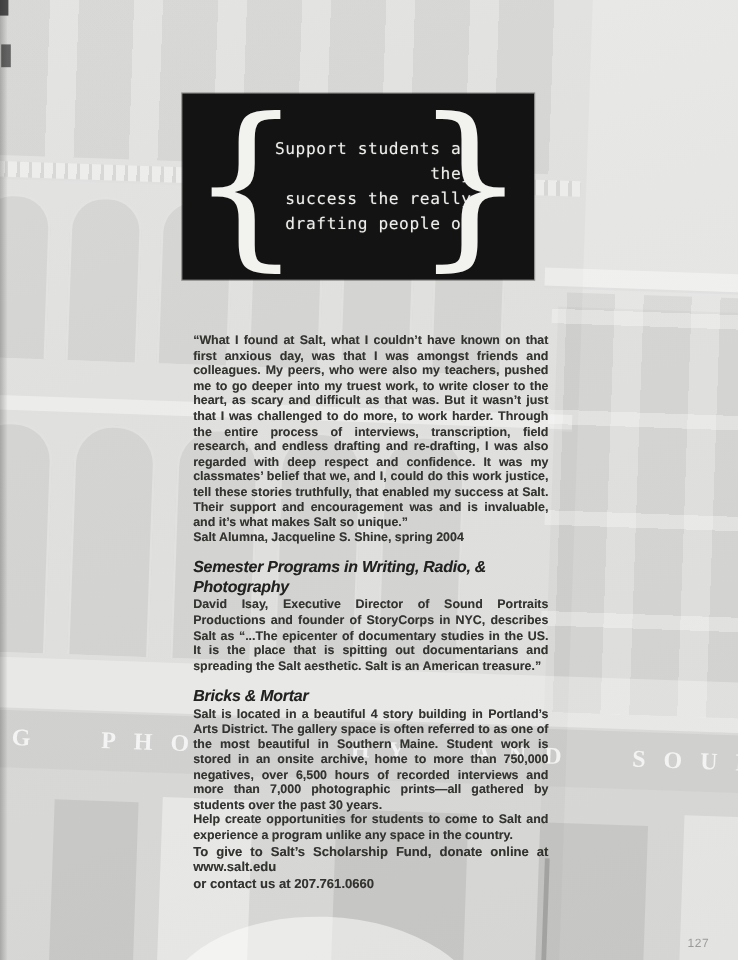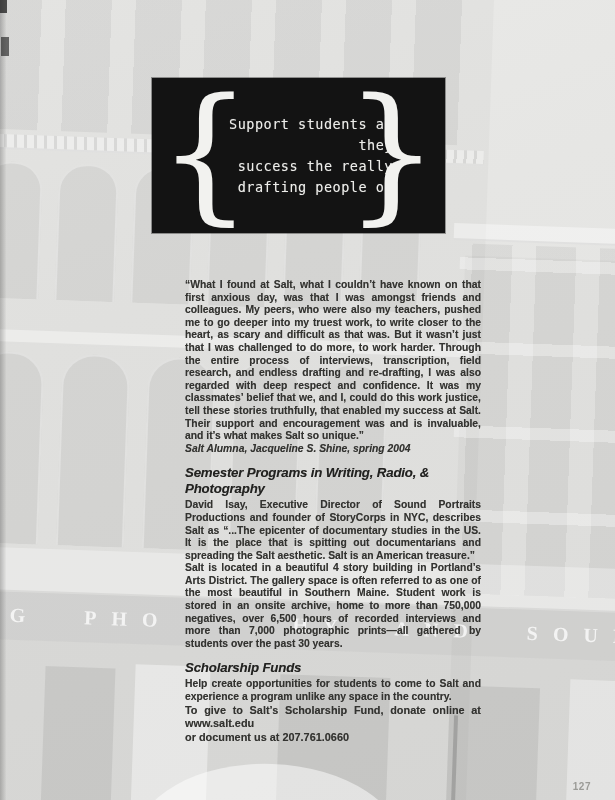--- a/index.html
+++ b/index.html
@@ -69,36 +69,36 @@
   .brace-left{left:6px;}
   .brace-right{right:6px;}
   .quote-lines{
     position:absolute;left:52px;right:52px;top:50%;transform:translateY(-50%);
     text-align:right;font-family:"DejaVu Sans Mono","Liberation Mono",monospace;
     font-size:13.5px;line-height:21px;letter-spacing:0.5px;color:#ededea;
     text-shadow:0 0 1px rgba(255,255,255,0.35);
   }
   
   .copy{
-    position:absolute;left:185px;top:279px;width:296px;z-index:2;
+    position:absolute;left:161px;top:279px;width:296px;z-index:2;
     color:#333330;font-weight:bold;font-size:10.35px;line-height:12.6px;
     text-shadow:0 0 0.5px rgba(40,40,40,0.4);
   }
   .copy p{margin:0;text-align:justify;}
-  .attribution{font-style:italic;margin-top:0 !important;text-align:center;}
+  .attribution{margin-top:0 !important;text-align:center;}
   .sec-heading{
     font-size:13.3px;line-height:16px;color:#222220;margin:10px 0 2px 0;
     letter-spacing:-0.2px;
     font-style:italic;
   }
   .footer-block{margin-top:27px;font-size:10.9px;line-height:13.6px;text-align:left;}
   
   .page-number{
     position:absolute;right:24px;bottom:8px;z-index:2;
-    font-size:10px;font-weight:bold;color:#9b9b97;letter-spacing:0.5px;
+    font-size:10px;font-weight:normal;color:#9b9b97;letter-spacing:0.5px;
   }
 </style>
 </head>
 <body>
 
 <div class="page">
 
   <div class="photo">
     <div class="wall-left"></div>
     <div class="wall-right"></div>
@@ -152,26 +152,26 @@
     <span class="brace brace-right">}</span>
   </div>
 
   <div class="copy">
     <p>“What I found at Salt, what I couldn’t have known on that first anxious day, was that I was amongst friends and colleagues. My peers, who were also my teachers, pushed me to go deeper into my truest work, to write closer to the heart, as scary and difficult as that was. But it wasn’t just that I was challenged to do more, to work harder. Through the entire process of interviews, transcription, field research, and endless drafting and re-drafting, I was also regarded with deep respect and confidence. It was my classmates’ belief that we, and I, could do this work justice, tell these stories truthfully, that enabled my success at Salt. Their support and encouragement was and is invaluable, and it’s what makes Salt so unique.”</p>
     <p class="attribution">Salt Alumna, Jacqueline S. Shine, spring 2004</p>
 
     <div class="sec-heading">Semester Programs in Writing, Radio, &amp; Photography</div>
     <p>David Isay, Executive Director of Sound Portraits Productions and founder of StoryCorps in NYC, describes Salt as “...The epicenter of documentary studies in the US. It is the place that is spitting out documentarians and spreading the Salt aesthetic. Salt is an American treasure.”</p>
 
+    <div class="sec-heading">Bricks &amp; Mortar</div>
     <p>Salt is located in a beautiful 4 story building in Portland’s Arts District. The gallery space is often referred to as one of the most beautiful in Southern Maine. Student work is stored in an onsite archive, home to more than 750,000 negatives, over 6,500 hours of recorded interviews and more than 7,000 photographic prints—all gathered by students over the past 30 years.</p>
 
-    <div class="sec-heading">Scholarship Funds</div>
     <p>Help create opportunities for students to come to Salt and experience a program unlike any space in the country.</p>
 
     <p class="footer-block">
       <span>To give to Salt’s Scholarship Fund, donate online at www.salt.edu</span><br>
-      <span>or document us at 207.761.0660</span>
+      <span>or contact us at 207.761.0660</span>
     </p>
   </div>
 
   <div class="page-number">127</div>
 
 </div>
 
 </body></html>

